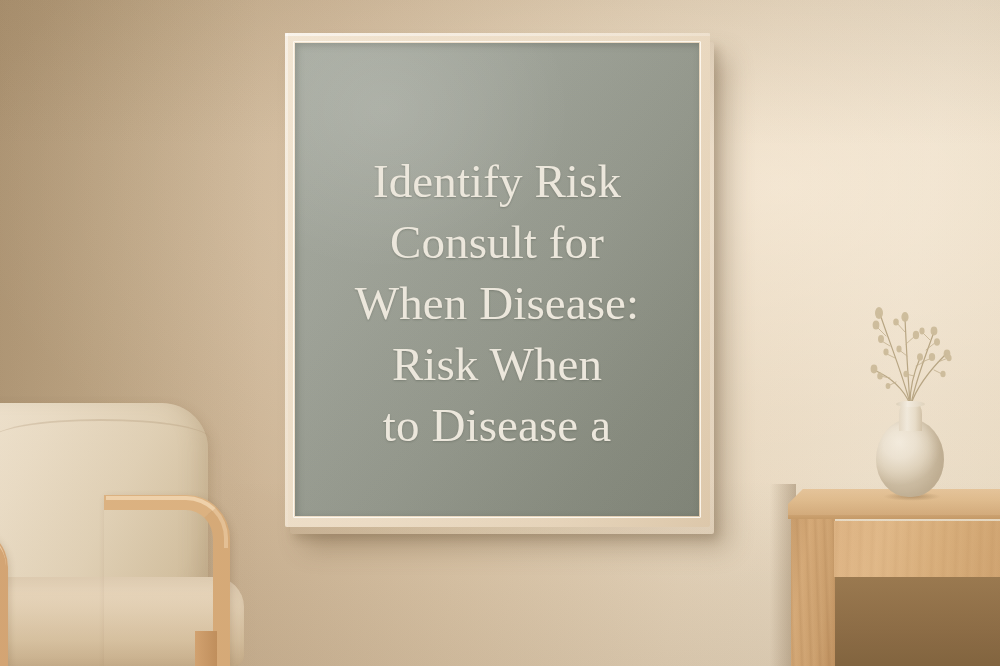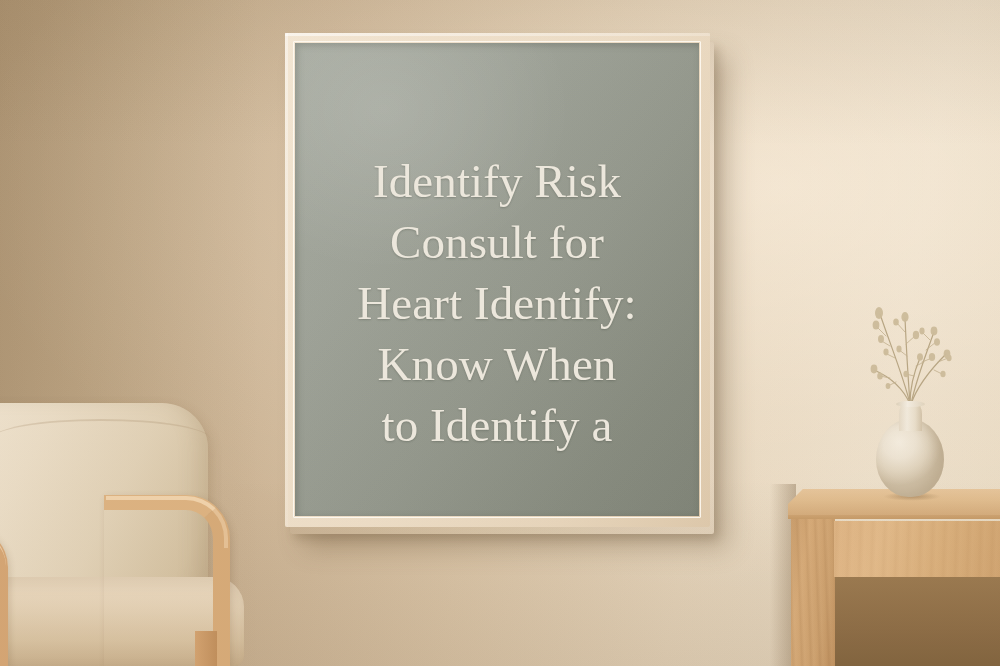--- a/index.html
+++ b/index.html
@@ -276,23 +276,23 @@
   <div class="wall-vignette"></div>
 
   <div class="frame-shadow"></div>
   <div class="frame">
     <div class="frame-inner-lip"></div>
     <div class="poster">
       <div class="poster-sheen"></div>
       <div class="poster-text">
         <span class="ln">Identify Risk</span>
         <span class="ln">Consult for</span>
-        <span class="ln">Heart Identify:</span>
-        <span class="ln">Know When</span>
-        <span class="ln">to Identify a</span>
+        <span class="ln">When Disease:</span>
+        <span class="ln">Risk When</span>
+        <span class="ln">to Disease a</span>
       </div>
     </div>
   </div>
 
   <div class="desk-wall-shadow"></div>
   <div class="desk">
     <div class="desk-under"></div>
     <div class="desk-leg">
       <div class="desk-leg-grain"></div>
     </div>

